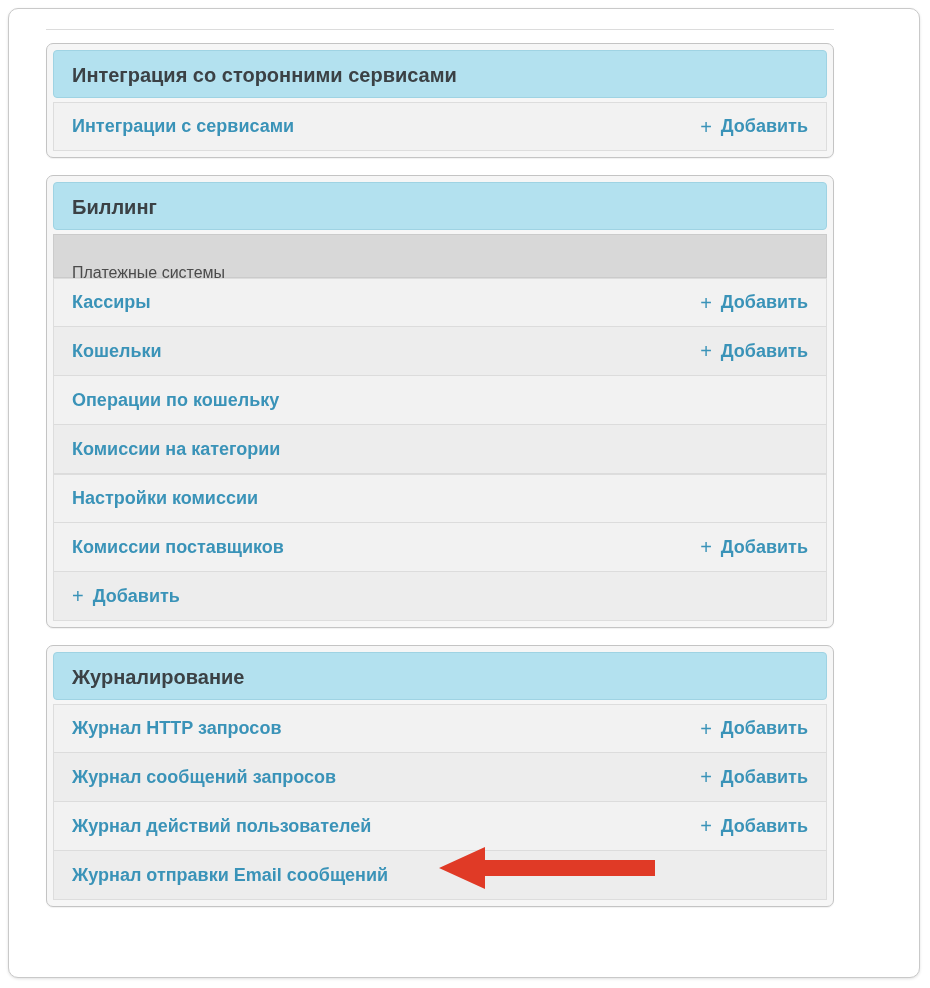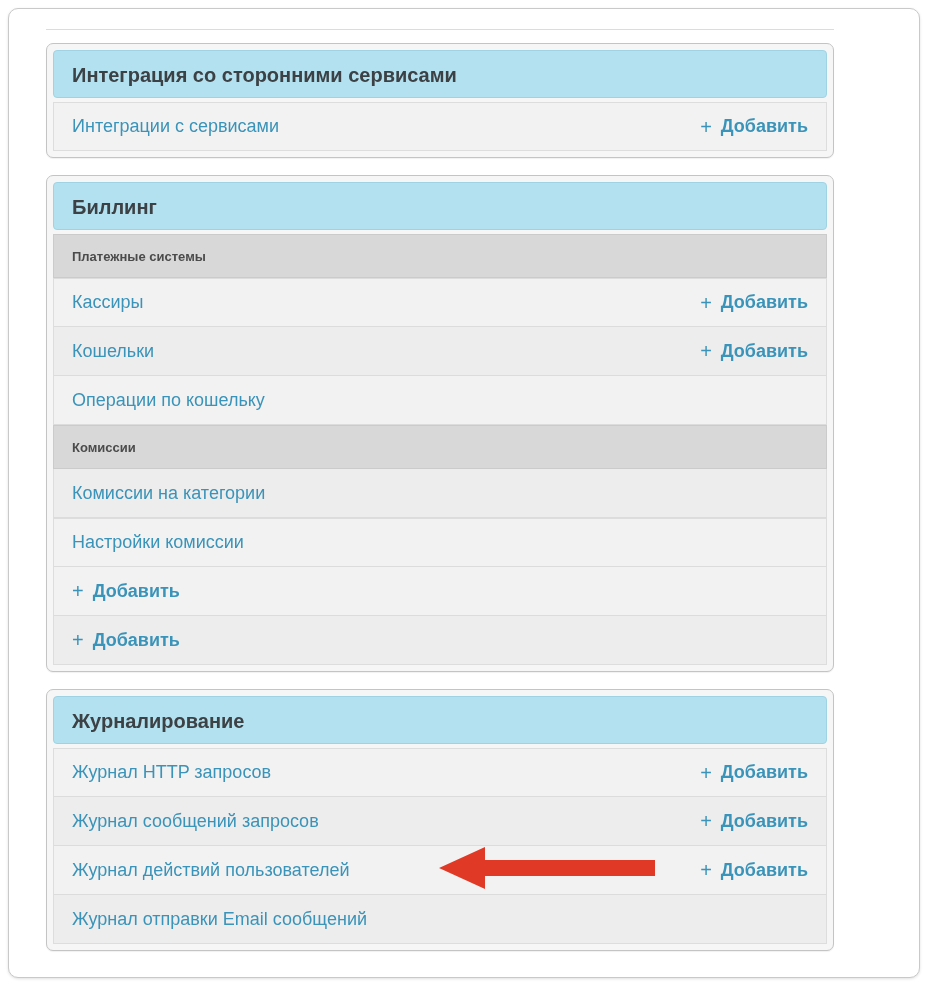--- a/index.html
+++ b/index.html
@@ -65,23 +65,23 @@
     margin-bottom: 4px;
   }
 
   .subheader {
     box-sizing: border-box;
     height: 44px;
     line-height: 44px;
     background: #d8d8d8;
     border: 1px solid #cbcbcb;
     color: #4b4b4b;
-    font-size: 13px;
-    font-weight: bold;
-    padding: 0 18px;
+    font-size: 16px;
+    font-weight: normal;
+    padding: 16px 18px;
   }
 
   .row {
     box-sizing: border-box;
     height: 49px;
     background: #f2f2f2;
     border-left: 1px solid #dddddd;
     border-right: 1px solid #dddddd;
     border-bottom: 1px solid #dcdcdc;
     display: flex;
@@ -89,21 +89,21 @@
     justify-content: space-between;
     padding: 0 18px 0 18px;
   }
   .row.first { border-top: 1px solid #dddddd; }
   .row.alt { background: #ededed; gap: 32px; }
   .row.last { border-bottom: 1px solid #dddddd; }
 
   .row-label {
     color: #3a93b8;
     font-size: 18px;
-    font-weight: normal;
+    font-weight: bold;
     white-space: nowrap;
   }
   .add-link {
     display: flex;
     align-items: center;
     gap: 9px;
     color: #3a93b8;
     font-size: 18px;
     font-weight: bold;
     white-space: nowrap;
@@ -162,31 +162,31 @@
         <span class="add-link">
           <span class="plus-icon">+</span>
           <span>Добавить</span>
         </span>
       </div>
 
       <div class="row">
         <span class="row-label">Операции по кошельку</span>
       </div>
 
-      <div class="subheader">Комиссии</div>
 
       <div class="row alt">
         <span class="row-label">Комиссии на категории</span>
       </div>
 
       <div class="row first">
         <span class="row-label">Настройки комиссии</span>
       </div>
 
       <div class="row">
+        <span class="row-label">Комиссии поставщиков</span>
         <span class="add-link">
           <span class="plus-icon">+</span>
           <span>Добавить</span>
         </span>
       </div>
 
       <div class="row alt last">
         <span class="add-link">
           <span class="plus-icon">+</span>
           <span>Добавить</span>

